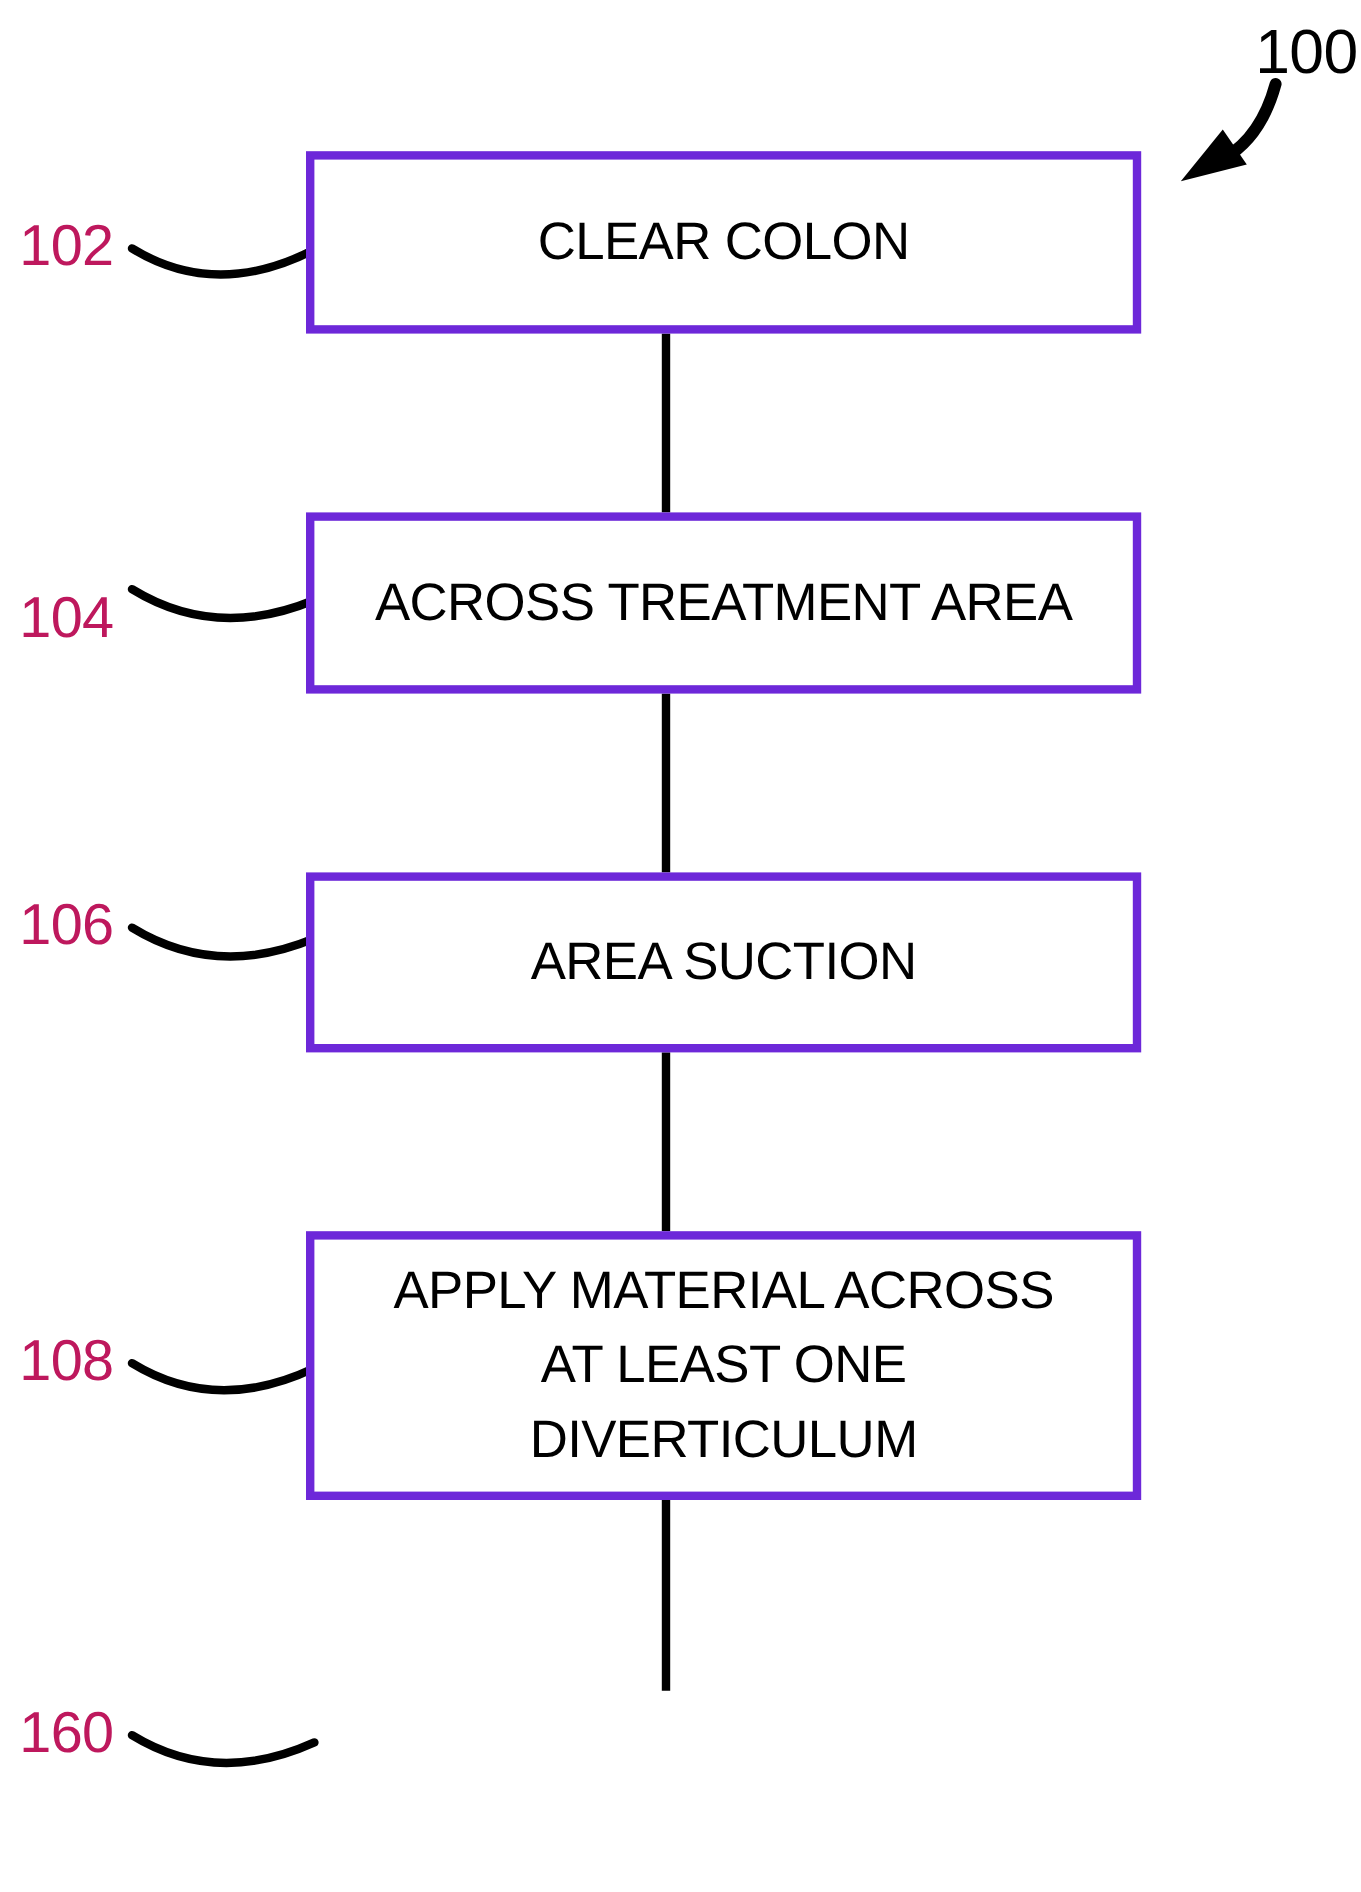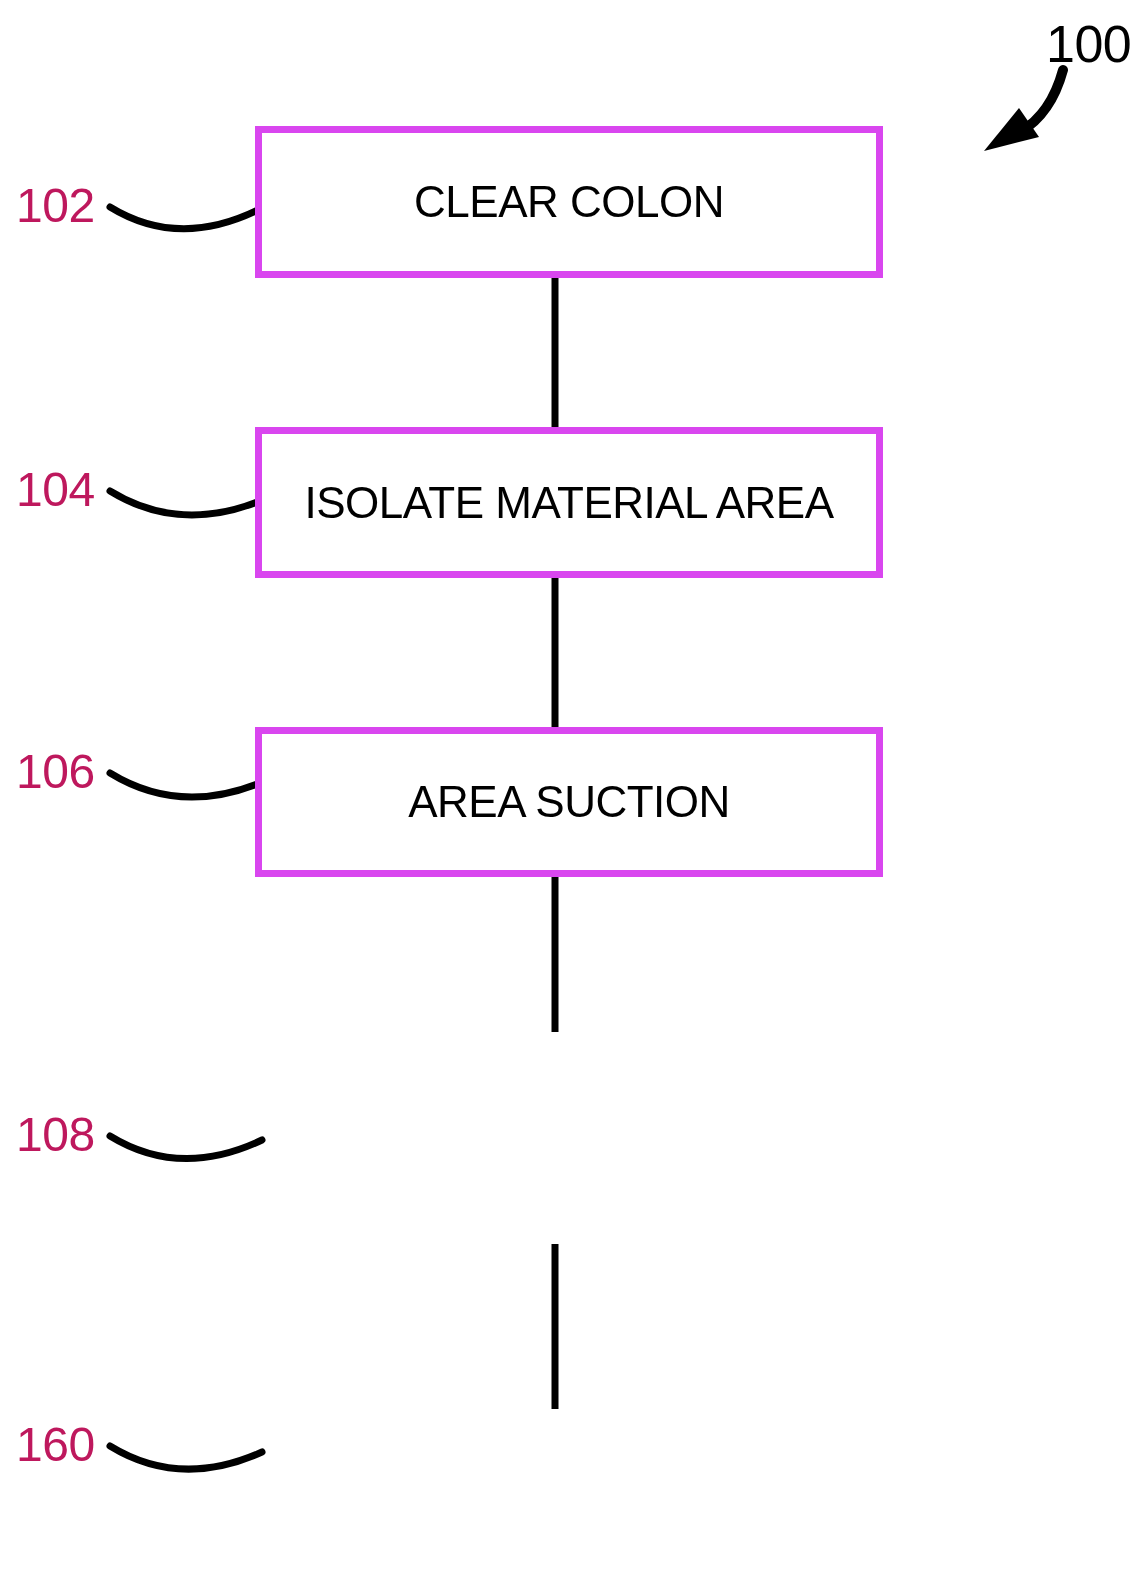--- a/index.html
+++ b/index.html
@@ -20,22 +20,22 @@
   .lines-svg {
     position: absolute;
     top: 0;
     left: 0;
     width: 1134px;
     height: 1577px;
   }
   .step-box {
     position: absolute;
     left: 255px;
-    width: 628px;
-    border: 7px solid #d946ef;
+    width: 696px;
+    border: 7px solid #6d28d9;
     box-sizing: border-box;
     background: #ffffff;
     display: flex;
     align-items: center;
     justify-content: center;
     text-align: center;
   }
   .step-box .box-text {
     font-size: 44px;
     letter-spacing: -0.5px;
@@ -85,38 +85,45 @@
 
     <g>
       <path d="M 1063 70 Q 1051 114 1020 132" stroke="#000000" stroke-width="10" fill="none" stroke-linecap="round"></path>
       <polygon points="984,151 1019,108 1039,137" fill="#000000"></polygon>
     </g>
   </svg>
 
   <div class="fig-ref">100</div>
 
   <div class="ref-num" style="top:182px">102</div>
-  <div class="ref-num" style="top:466px">104</div>
+  <div class="ref-num" style="top:492px">104</div>
   <div class="ref-num" style="top:748px">106</div>
   <div class="ref-num" style="top:1111px">108</div>
   <div class="ref-num" style="top:1421px">160</div>
 
   <div class="step-box" style="top:126px; height:152px">
     <div class="box-text">
       <span>CLEAR COLON</span>
     </div>
   </div>
 
   <div class="step-box" style="top:427px; height:151px">
     <div class="box-text">
-      <span>ISOLATE MATERIAL AREA</span>
+      <span>ACROSS TREATMENT AREA</span>
     </div>
   </div>
 
   <div class="step-box" style="top:727px; height:150px">
     <div class="box-text">
       <span>AREA SUCTION</span>
     </div>
   </div>
 
+  <div class="step-box" style="top:1026px; height:224px">
+    <div class="box-text">
+      <span>APPLY MATERIAL ACROSS</span>
+      <span>AT LEAST ONE</span>
+      <span>DIVERTICULUM</span>
+    </div>
+  </div>
 
 
 </div>
 
 </body></html>

